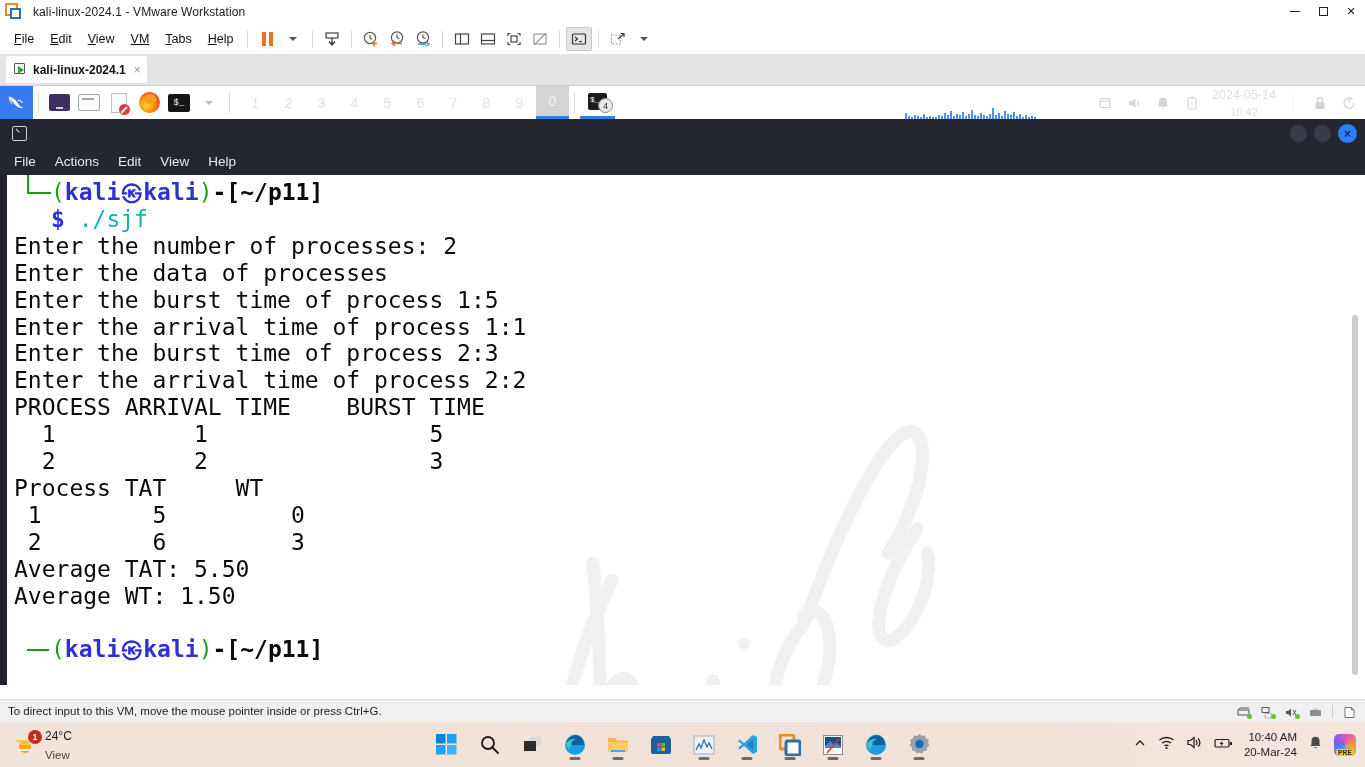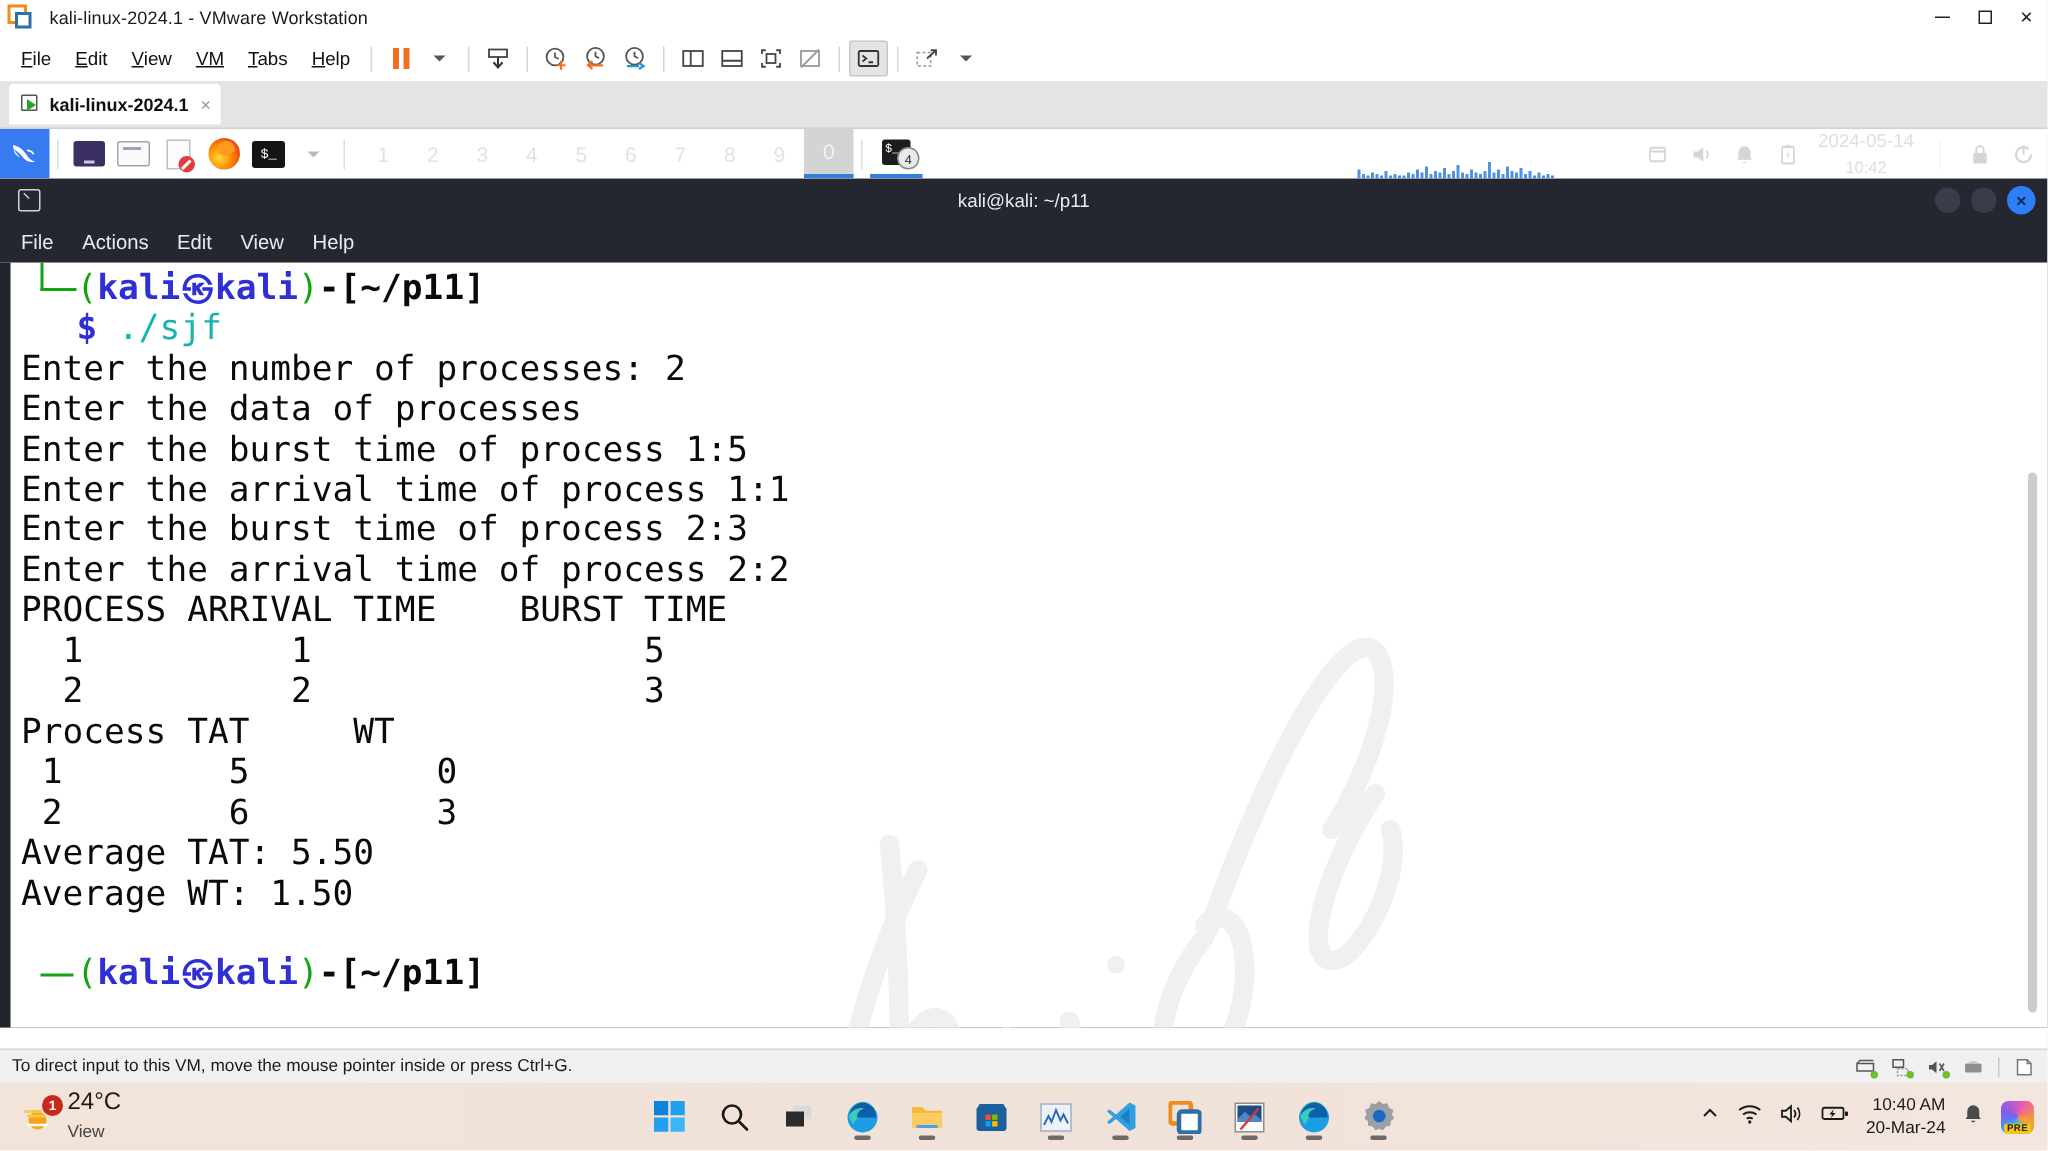--- a/index.html
+++ b/index.html
@@ -107,21 +107,21 @@
   .sb-i{width:15px;height:13px;position:relative;}
   .sb-dot{position:absolute;right:-1px;bottom:-1px;width:5px;height:5px;border-radius:50%;background:#6abf2a;}
   .sb-sep{width:1px;height:13px;background:#c8c8c8;}
 
   
   .wtb{height:45px;background:linear-gradient(90deg,#f3e4da 0%,#f1e2d9 55%,#f3e6de 100%);display:flex;align-items:center;flex:0 0 45px;position:relative;}
   .weather{display:flex;align-items:center;gap:7px;margin-left:14px;}
   .w-sun{width:24px;height:22px;position:relative;}
   .w-badge{position:absolute;right:-4px;top:-4px;width:14px;height:14px;border-radius:50%;background:#c42b1c;color:#fff;font-size:9px;display:flex;align-items:center;justify-content:center;font-weight:bold;}
   .w-txt{line-height:1.15;}
-  .w-t{font-size:16px;color:#1b1b1b;margin-top:15px;}
+  .w-t{font-size:12px;color:#1b1b1b;margin-top:15px;}
   .w-s{font-size:11.5px;color:#444;}
   .wtb-center{position:absolute;left:50%;transform:translateX(-50%);display:flex;align-items:center;gap:10px;}
   .tbi{width:33px;height:33px;display:flex;align-items:center;justify-content:center;position:relative;border-radius:4px;}
   .run-dot{position:absolute;bottom:1px;left:50%;transform:translateX(-50%);width:11px;height:3px;border-radius:2px;background:#6b6b6b;}
   .tray{margin-left:auto;display:flex;align-items:center;gap:11px;padding-right:9px;}
   .tray-clock{font-size:11.5px;color:#1b1b1b;line-height:1.25;text-align:right;}
   .copilot{width:22px;height:22px;border-radius:5px;background:conic-gradient(from 200deg,#2bb3ff,#7b5cf0,#e85ab2,#f5a623,#2bb3ff);position:relative;}
   .copilot .pre{position:absolute;left:2px;bottom:0px;font-size:6.5px;background:#f5c518;color:#2a2a2a;padding:0 2px;border-radius:2px;font-weight:bold;letter-spacing:.2px;}
 </style>
 </head>
@@ -388,21 +388,20 @@
           </svg>
       </span>
     </div>
   </div>
 
   <div class="vmstage">
     <div class="term">
 
       <div class="term-tb">
         <span class="tt-ico"></span>
-        <span class="tt-title">kali@kali: ~/p11</span>
         <span class="tt-btns">
           <span class="tt-circle"></span>
           <span class="tt-circle"></span>
           <span class="tt-close">×</span>
         </span>
       </div>
 
       <div class="term-menu">
         <span>File</span>
         <span>Actions</span>

